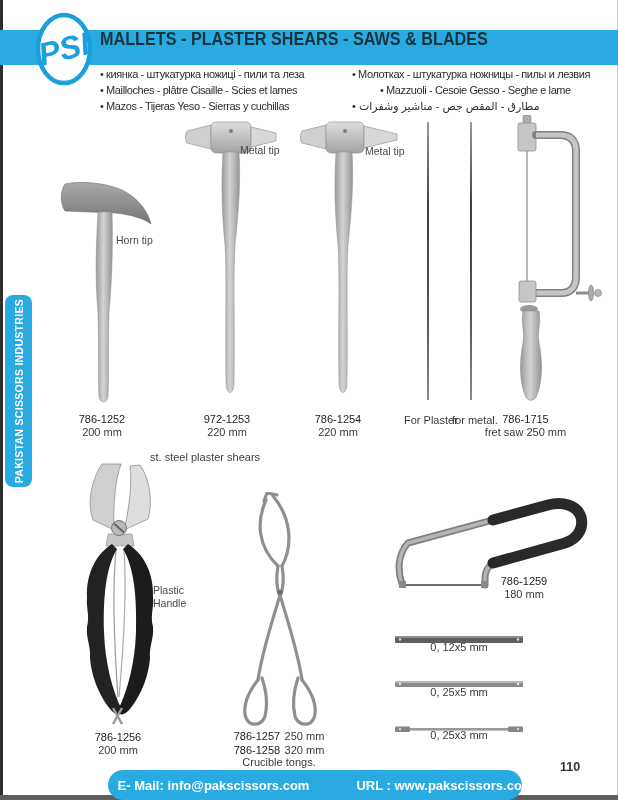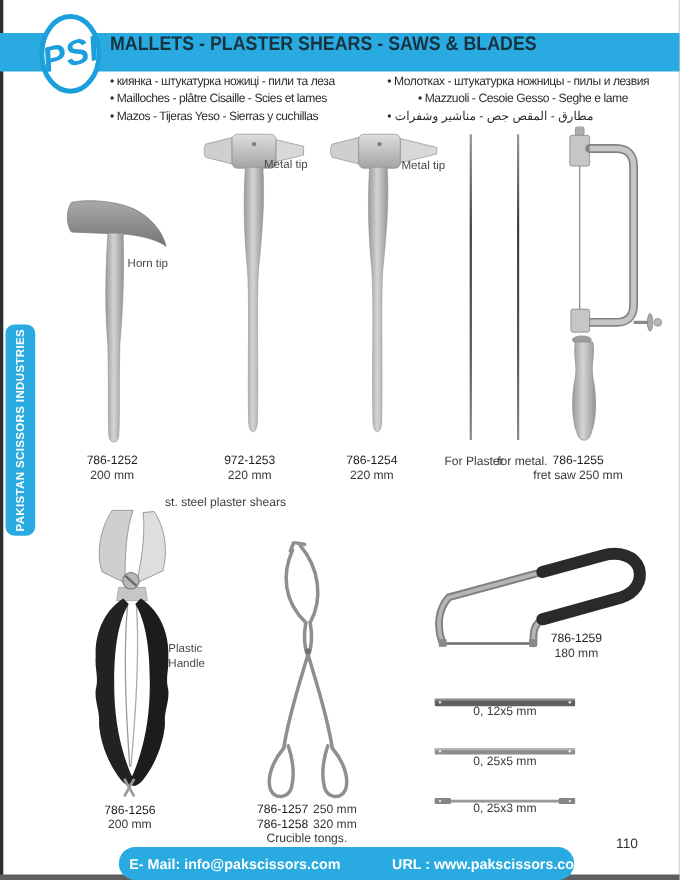--- a/index.html
+++ b/index.html
@@ -42,21 +42,21 @@
   .side-tab span{
     writing-mode:vertical-rl;transform:rotate(180deg);
     color:#fff;font-weight:bold;font-size:10.5px;letter-spacing:.3px;white-space:nowrap;
   }
   
   .footer-pill{
     left:108px;top:770px;width:414px;height:30px;background:var(--accent);
     border-radius:16px;display:flex;align-items:center;justify-content:center;gap:26px;
   }
   .footer-pill span{color:#fff;font-weight:bold;font-size:13px;white-space:nowrap;margin-left:21px;}
-  .page-number{left:560px;top:760px;font-size:12.5px;font-weight:normal;color:#333;}
+  .page-number{left:560px;top:760px;font-size:12.5px;font-weight:bold;color:#333;}
 </style>
 </head>
 <body>
 
 <div id="page" style="--accent:#29abe2;">
 
   <svg width="0" height="0" style="position:absolute" aria-hidden="true">
     <defs>
       <linearGradient id="gMallet" x1="0" y1="0" x2="0" y2="1">
         <stop offset="0" stop-color="#a9a9a9"></stop>
@@ -152,21 +152,21 @@
       <path d="M28,20 L52,20 C63,20 68,26 68,36 L68,162 C68,172 63,178 53,178 L28,178" fill="none" stroke="#c6c6c6" stroke-width="5"></path>
       <line x1="68" y1="178" x2="82" y2="178" stroke="#8a8a8a" stroke-width="3"></line>
       <ellipse cx="83" cy="178" rx="2.5" ry="8" fill="#aaaaaa" stroke="#777" stroke-width="0.6"></ellipse>
       <circle cx="90" cy="178" r="3.5" fill="#b8b8b8" stroke="#777" stroke-width="0.6"></circle>
       <rect x="11" y="166" width="17" height="21" rx="2" fill="#c6c6c6" stroke="#858585" stroke-width="0.7"></rect>
       <ellipse cx="21" cy="194" rx="9" ry="4" fill="#9c9c9c"></ellipse>
       <path d="M15,196 C13,210 17,216 15,228 C11,248 12,268 17,280 C19,287 27,287 29,280 C34,268 35,248 31,228 C29,216 33,210 31,196 Z" fill="url(#gHandle)" stroke="#8a8a8a" stroke-width="0.6"></path>
     </svg>
   </div>
   <div class="abs code-block" style="left:473px;top:413px;width:105px;">
-    <div class="code">786-1255</div>
+    <div class="code">786-1715</div>
     <div class="size">fret saw 250 mm</div>
   </div>
 
   <div class="abs heading-label" style="left:150px;top:451px;">st. steel plaster shears</div>
 
   <div class="abs" style="left:72px;top:462px;width:140px;height:270px;">
     <svg width="140" height="270" viewBox="0 0 140 270">
       <path d="M30,2 C19,18 15,42 21,58 L42,68 C41,45 43,18 49,2 Z" fill="#cfcfcf" stroke="#8f8f8f" stroke-width="0.8"></path>
       <path d="M68,3 C78,17 81,40 76,57 L52,68 C58,44 60,18 58,4 Z" fill="#dedede" stroke="#8f8f8f" stroke-width="0.8"></path>
       <path d="M36,72 L60,72 L62,84 L34,84 Z" fill="#c6c6c6" stroke="#8f8f8f" stroke-width="0.6"></path>

